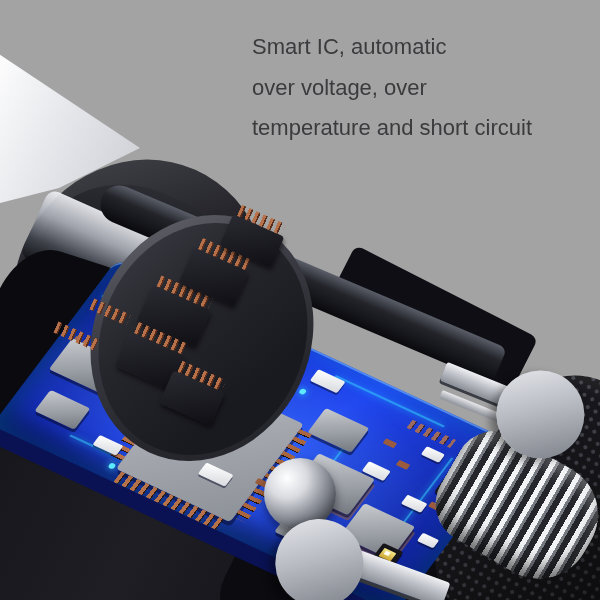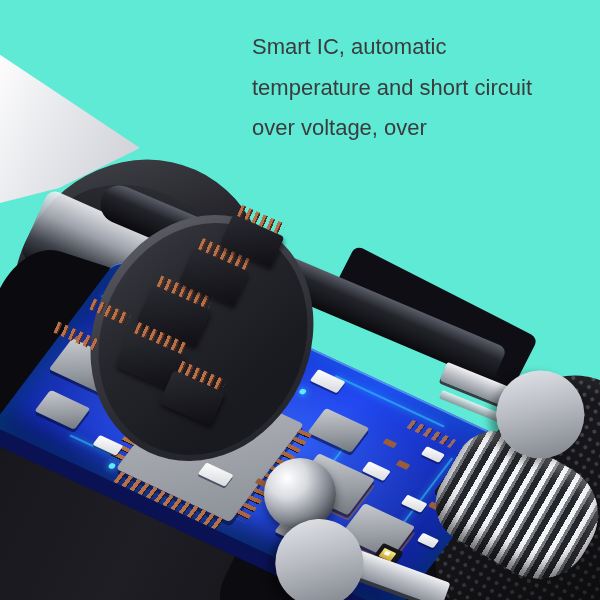--- a/index.html
+++ b/index.html
@@ -1,16 +1,16 @@
 <!DOCTYPE html>
 <html><head>
 <meta charset="utf-8">
 <style>
   html,body{margin:0;padding:0;background:#fff;}
-  .stage{position:relative;width:600px;height:600px;background:#5eead4;overflow:hidden;
+  .stage{position:relative;width:600px;height:600px;background:#a3a3a3;overflow:hidden;
          font-family:"Liberation Sans",sans-serif;}
   .stage *{position:absolute;box-sizing:border-box;}
 
   
   .caption{left:252px;top:27px;width:336px;height:170px;color:#3b3b3e;
            font-size:22px;line-height:40.5px;font-weight:400;}
   .caption div{position:static;white-space:nowrap;}
 
   
   .rear-wedge{left:-4px;top:44px;width:150px;height:200px;
@@ -222,16 +222,16 @@
     <div class="stem2 metal"></div>
     <div class="disc-c"></div>
   </div>
   <div class="tab tab-bottom">
     <div class="stemb metal"></div>
     <div class="disc-c"></div>
   </div>
 
   <div class="caption">
     <div>Smart IC, automatic</div>
+    <div>over voltage, over</div>
     <div>temperature and short circuit</div>
-    <div>over voltage, over</div>
   </div>
 </div>
 
 </body></html>

